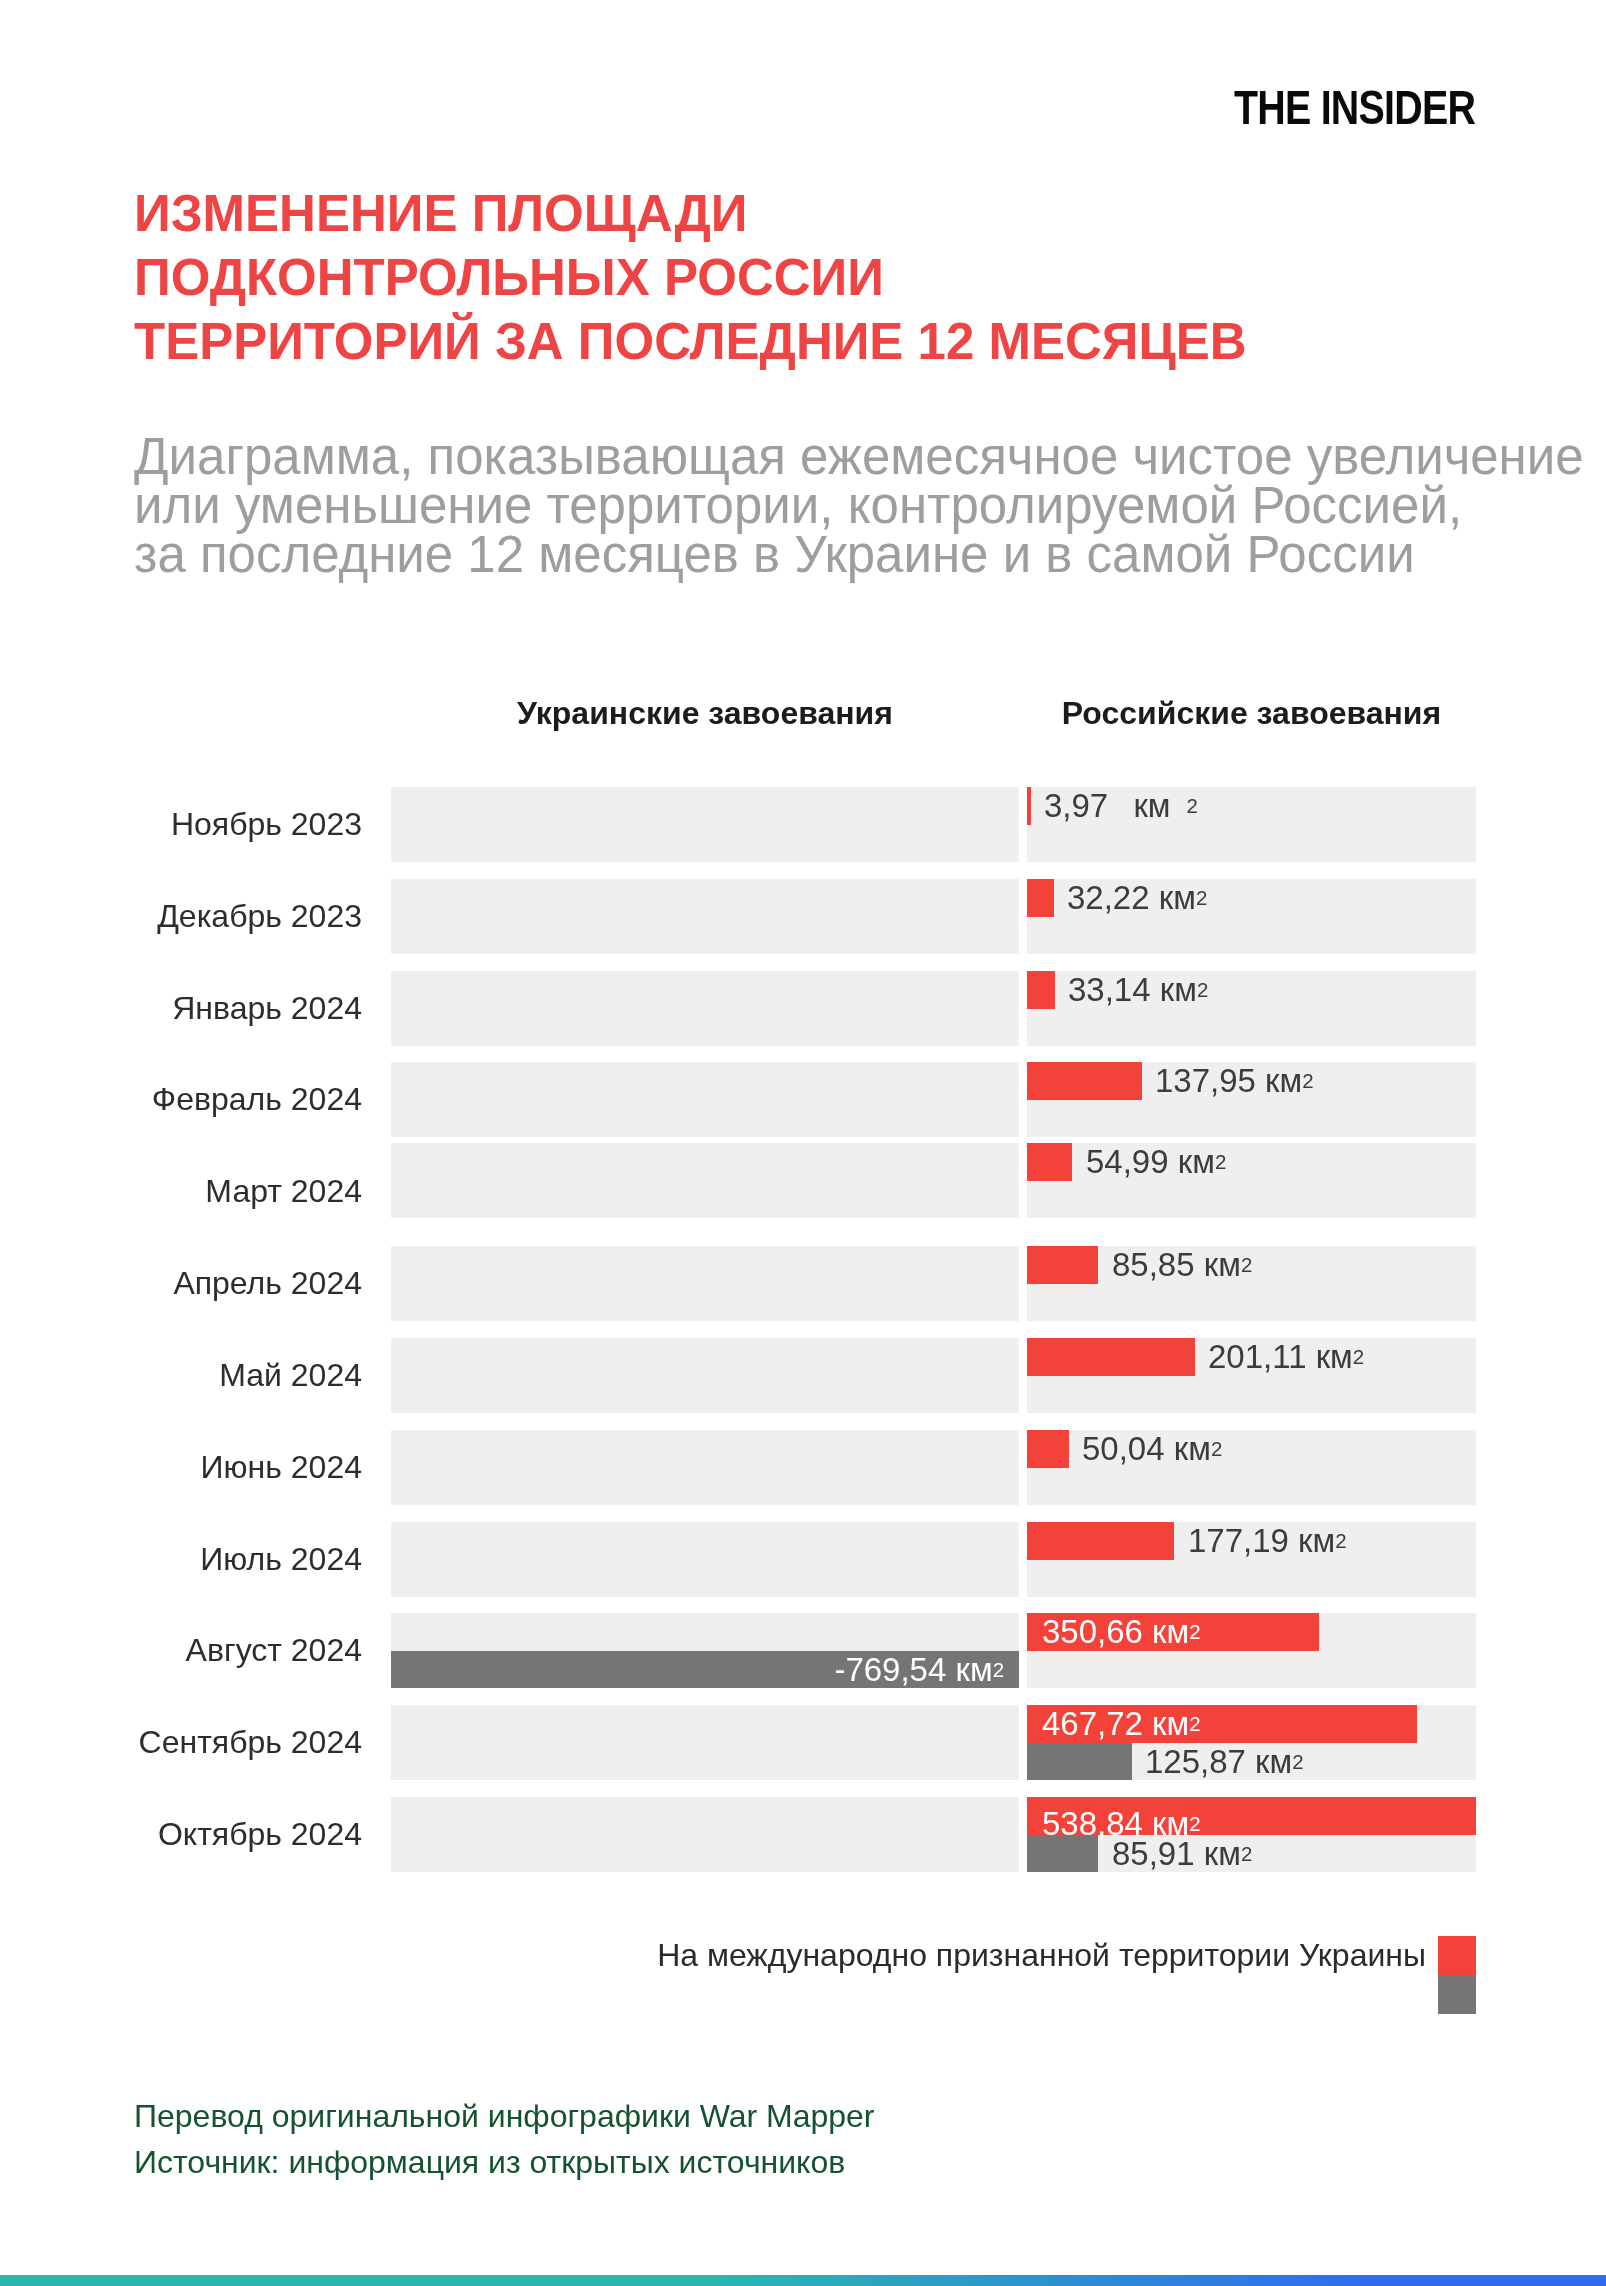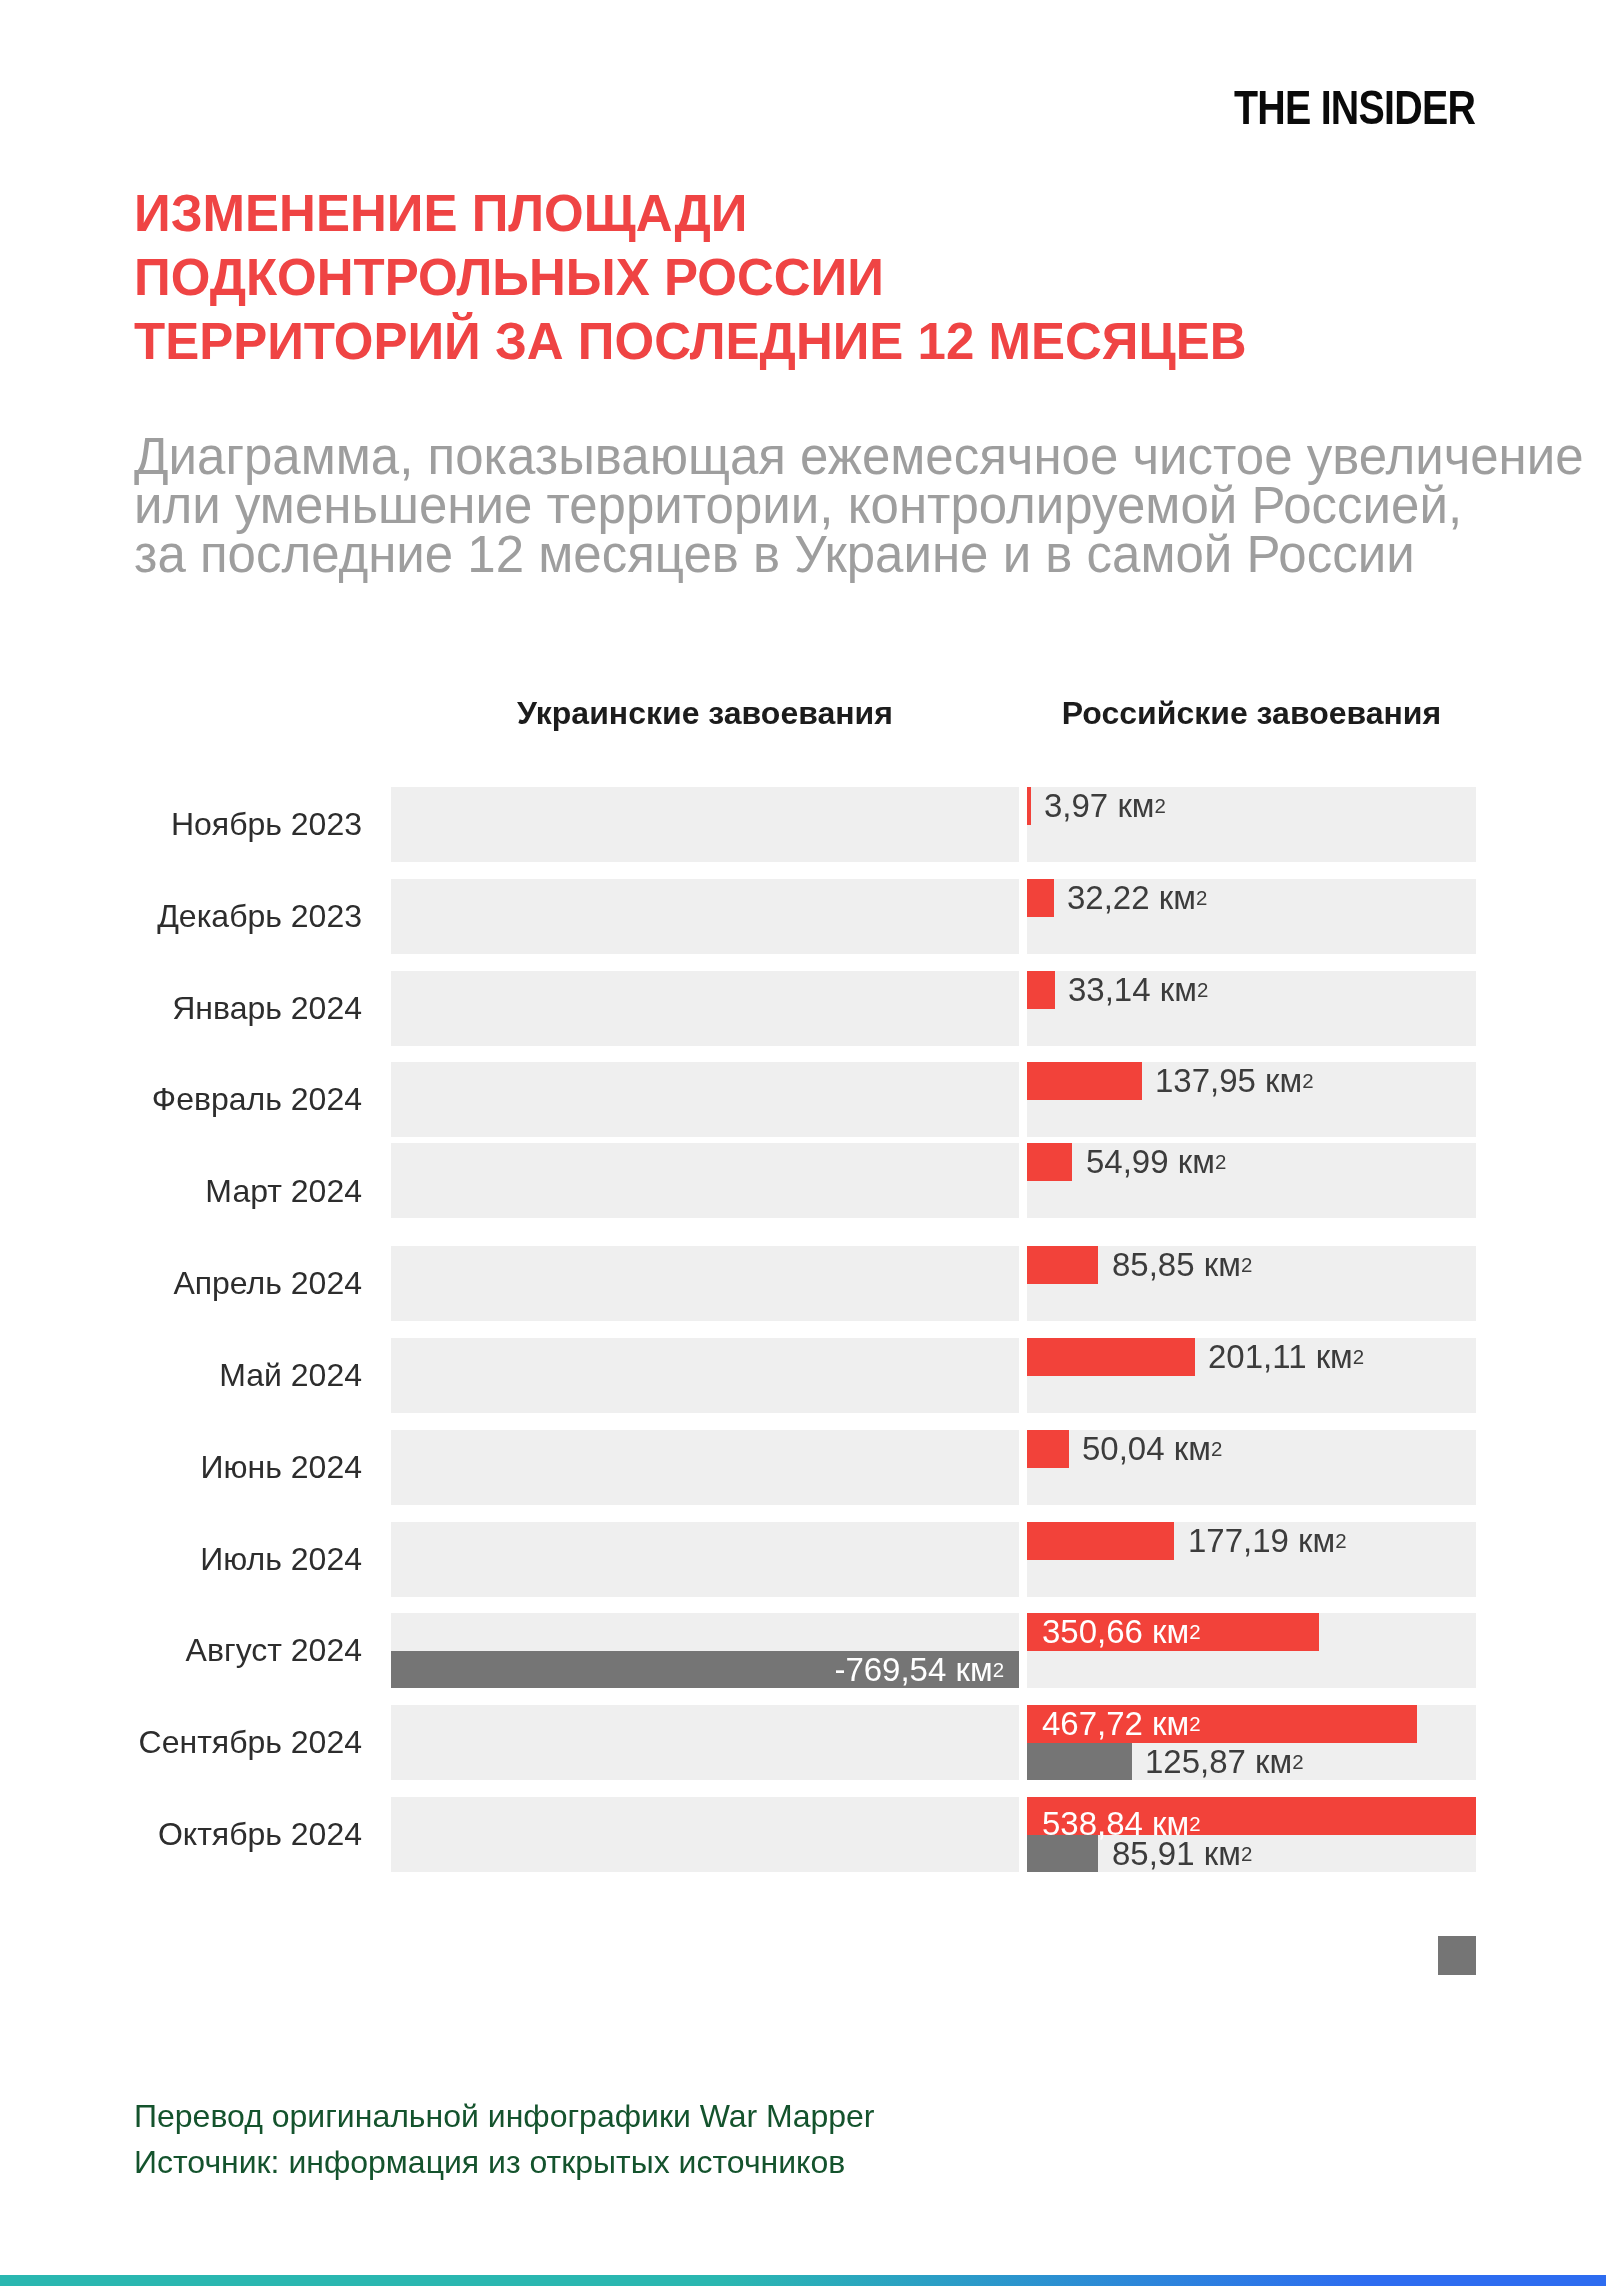--- a/index.html
+++ b/index.html
@@ -73,21 +73,21 @@
 
   <div class="col-header left">Украинские завоевания</div>
   <div class="col-header right">Российские завоевания</div>
 
   <div class="chart" id="chart">
       <div class="month-label" style="top: 0px;">Ноябрь 2023</div>
       <div class="band" style="top: 0px;">
         <div class="bg-left"></div>
         <div class="bg-right"></div>
         <div class="bar" style="left: 636px; top: 0px; width: 3.7px; height: 38px; background: rgb(242, 66, 58);"></div>
-        <div class="bar-label" style="left: 653px; top: 0px; height: 38px;">
+        <div class="bar-label" style="left: 653px; top: 0px; height: 38px; gap: 16px;">
           <span>3,97</span>
           <span>&nbsp;км</span>
           <sup>2</sup>
         </div>
       </div>
       <div class="month-label" style="top: 92px;">Декабрь 2023</div>
       <div class="band" style="top: 92px;">
         <div class="bg-left"></div>
         <div class="bg-right"></div>
         <div class="bar" style="left: 636px; top: 0px; width: 27px; height: 38px; background: rgb(242, 66, 58);"></div>
@@ -222,20 +222,24 @@
         <div class="bar-label" style="left: 721px; top: 38px; height: 37px;">
           <span>85,91</span>
           <span>&nbsp;км</span>
           <sup>2</sup>
         </div>
       </div>
     </div>
 
   <div class="legend">
     <div class="legend-row">
+      <span class="legend-label">На международно признанной территории Украины</span>
+      <span class="legend-swatch" style="background-color: rgb(242, 66, 58);"></span>
+    </div>
+    <div class="legend-row">
       <span class="legend-swatch" style="background-color: rgb(117, 117, 117);"></span>
     </div>
   </div>
 
   <div class="footer">
     <div>Перевод оригинальной инфографики War Mapper</div>
     <div>Источник: информация из открытых источников</div>
   </div>
 
   <div class="gradient-bar" style="background: linear-gradient(90deg, rgb(42, 183, 176) 0%, rgb(42, 183, 176) 45%, rgb(45, 108, 240) 85%, rgb(45, 108, 240) 100%);"></div>

